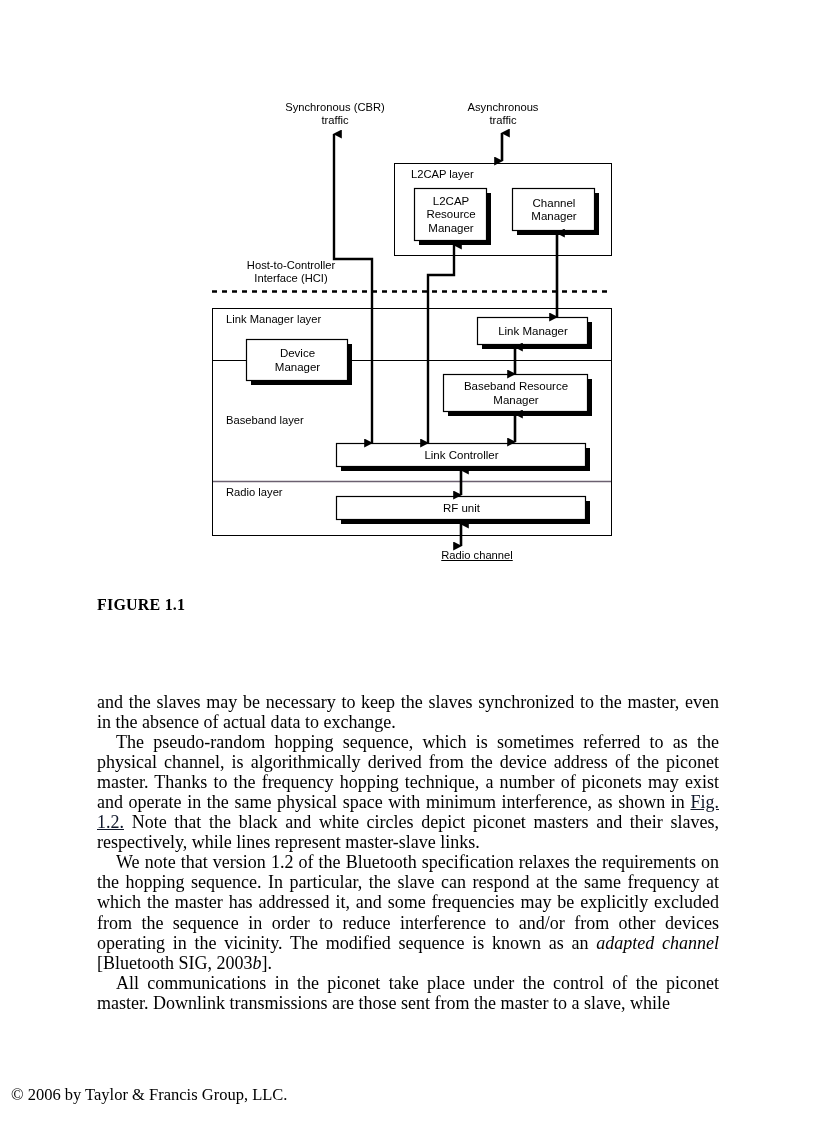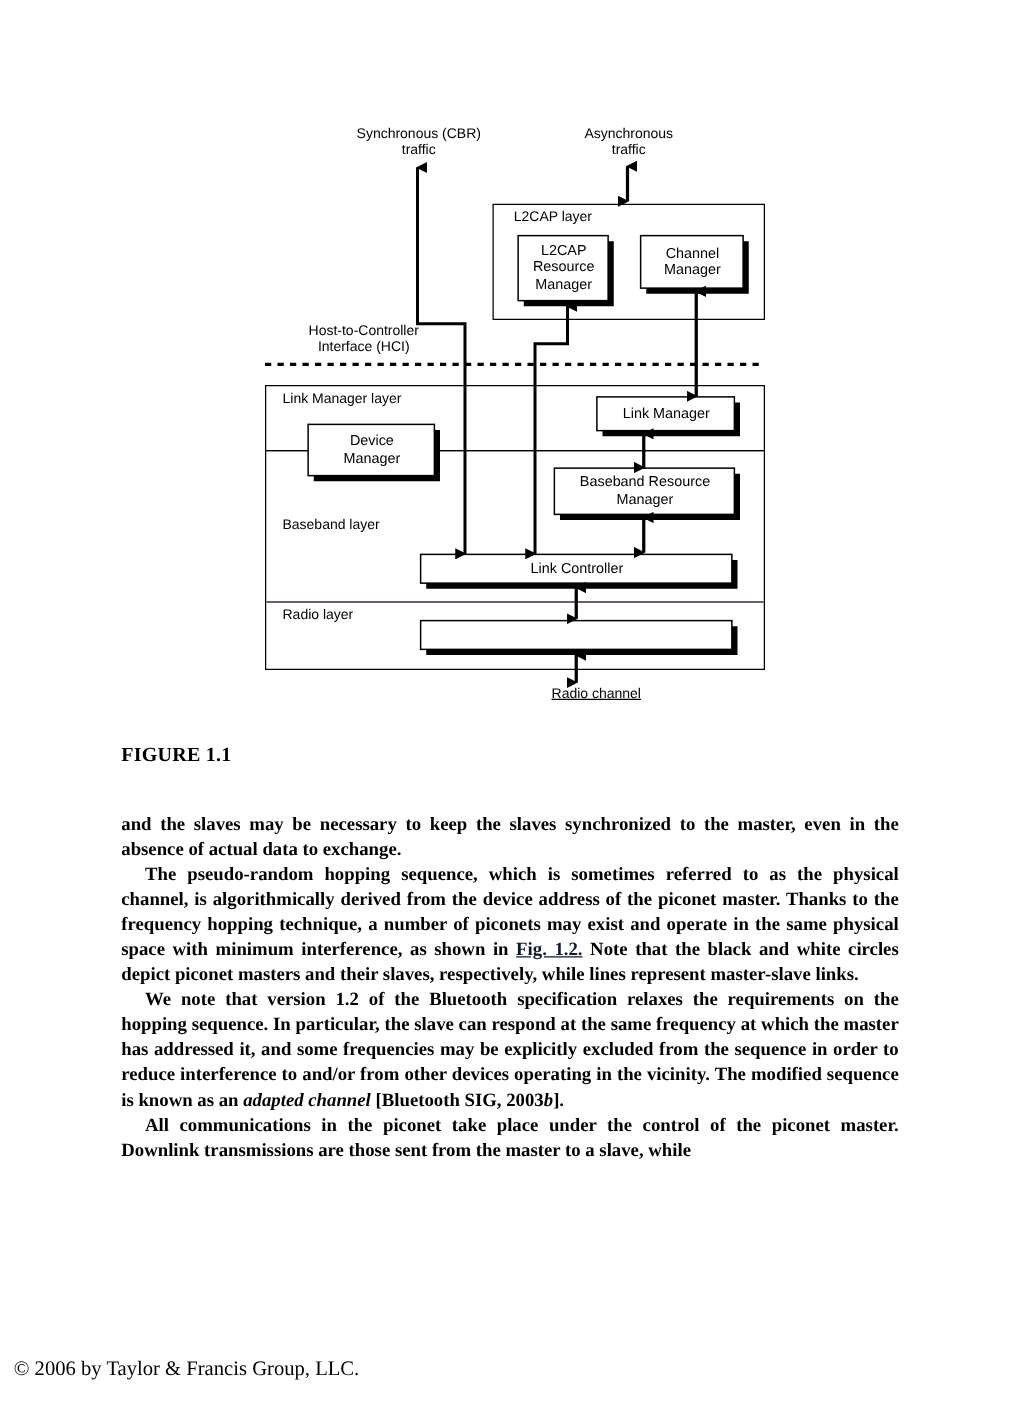--- a/index.html
+++ b/index.html
@@ -70,26 +70,25 @@
   #caption .fig-text {
     font-size: 13.2px;
     line-height: 20px;
     margin-top: 4px;
   }
 
   
   #bodytext {
     position: absolute;
     left: 97px;
-    top: 650px;
+    top: 692px;
     width: 622px;
-    font-size: 15px;
+    font-size: 18px;
     line-height: 20.05px;
     text-align: justify;
-    font-weight: bold;
   }
   #bodytext p {
     margin: 0;
   }
   #bodytext p.indent {
     text-indent: 19px;
   }
   .xref {
     color: #0f172a;
   }
@@ -200,20 +199,21 @@
   <div class="box-label" style="left:247px; top:340px; width:101px; height:41px;">Device
 Manager</div>
 
   <div class="box-label" style="left:478px; top:318px; width:110px; height:27px;">Link Manager</div>
 
   <div class="box-label" style="left:444px; top:375px; width:144px; height:37px;">Baseband Resource
 Manager</div>
 
   <div class="box-label" style="left:337px; top:444px; width:249px; height:23px;">Link Controller</div>
 
+  <div class="box-label" style="left:337px; top:497px; width:249px; height:23px;">RF unit</div>
 </div>
 
 <div id="caption">
   <div class="fig-num">FIGURE 1.1</div>
 </div>
 
 <div id="bodytext">
   <p>
     <span>and the slaves may be necessary to keep the slaves synchronized to the master, even in the absence of actual data to exchange.</span>
   </p>

